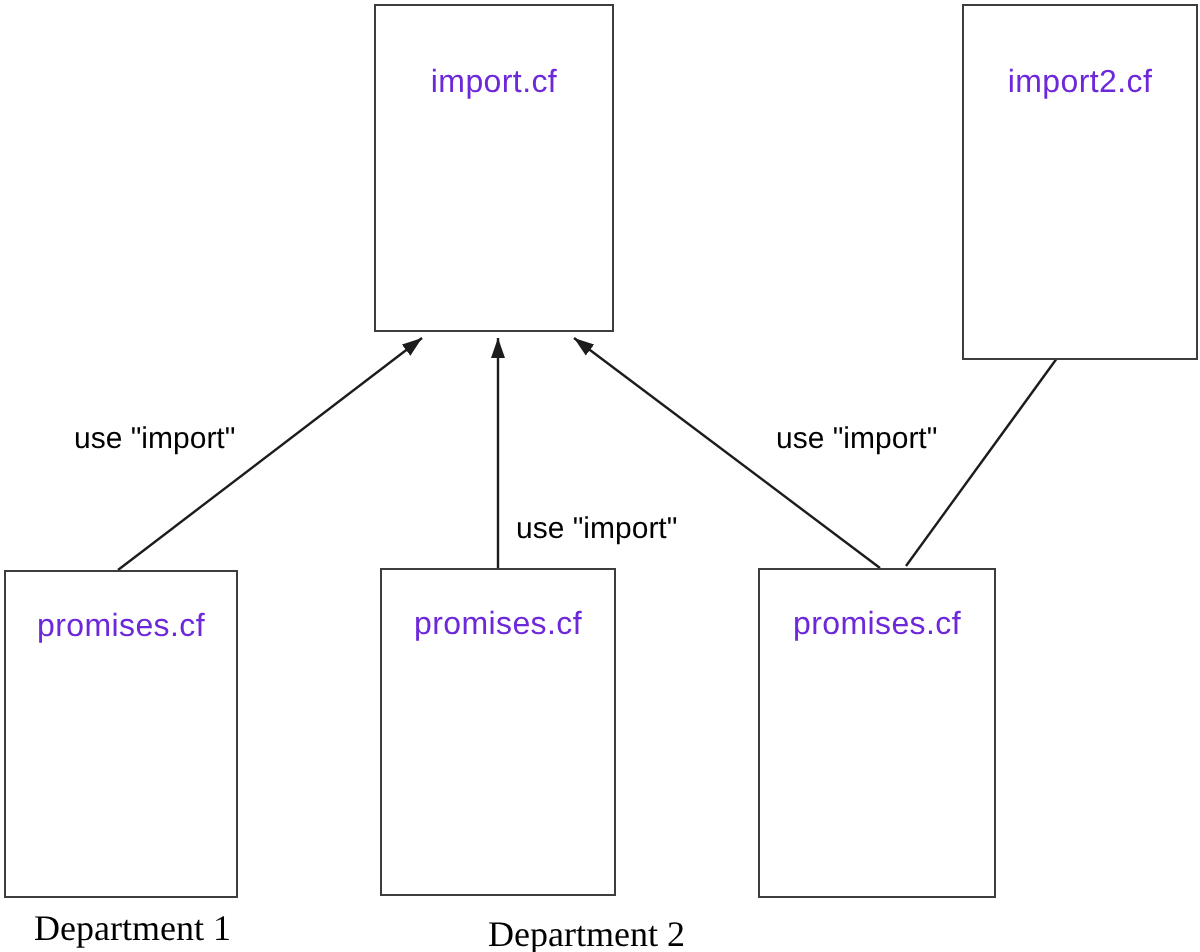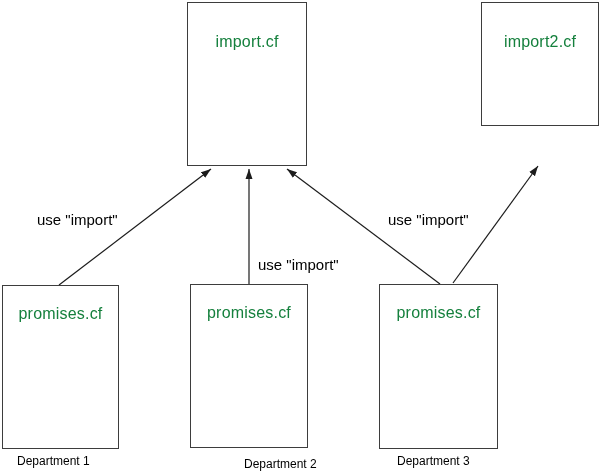--- a/index.html
+++ b/index.html
@@ -29,48 +29,48 @@
     border: 1px solid #3d3d3d;
     background: #ffffff;
   }
   .file-box .box-label {
     display: block;
     width: 100%;
     text-align: center;
     font-family: "Liberation Sans", sans-serif;
     font-size: 16px;
     line-height: 1;
-    color: #15803d;
+    color: #6d28d9;
     letter-spacing: 0.2px;
   }
   .file-box.top-row .box-label { margin-top: 31px; }
   .file-box.bottom-row .box-label { margin-top: 20px; }
 
   #box-import   { left: 187px; top: 2px;   width: 120px; height: 164px; }
-  #box-import2  { left: 481px; top: 2px;   width: 118px; height: 124px; }
+  #box-import2  { left: 481px; top: 2px;   width: 118px; height: 178px; }
   #box-prom1    { left: 2px;   top: 285px; width: 117px; height: 164px; }
   #box-prom2    { left: 190px; top: 284px; width: 118px; height: 164px; }
   #box-prom3    { left: 379px; top: 284px; width: 119px; height: 165px; }
 
   .edge-label {
     position: absolute;
     font-family: "Liberation Sans", sans-serif;
     font-size: 15px;
     line-height: 1;
     color: #000000;
     white-space: nowrap;
   }
   #edge-label-1 { left: 37px;  top: 212px; }
   #edge-label-2 { left: 258px; top: 257px; }
   #edge-label-3 { left: 388px; top: 212px; }
 
   .caption {
     position: absolute;
-    font-family: Liberation Sans, sans-serif;
-    font-size: 12px;
+    font-family: Liberation Serif, serif;
+    font-size: 18px;
     line-height: 1;
     color: #000000;
     white-space: nowrap;
   }
   #caption-1 { left: 17px;  top: 455px; }
   #caption-2 { left: 213px; top: 458px; margin-left: 31px; }
   #caption-3 { left: 397px; top: 455px; }
 </style>
 </head>
 <body>
@@ -112,15 +112,14 @@
   <span id="edge-label-1" class="edge-label">use "import"</span>
 
   <span id="edge-label-2" class="edge-label">use "import"</span>
 
   <span id="edge-label-3" class="edge-label">use "import"</span>
 
   <span id="caption-1" class="caption">Department 1</span>
 
   <span id="caption-2" class="caption">Department 2</span>
 
-  <span id="caption-3" class="caption">Department 3</span>
 
 </div>
 
 </body></html>

